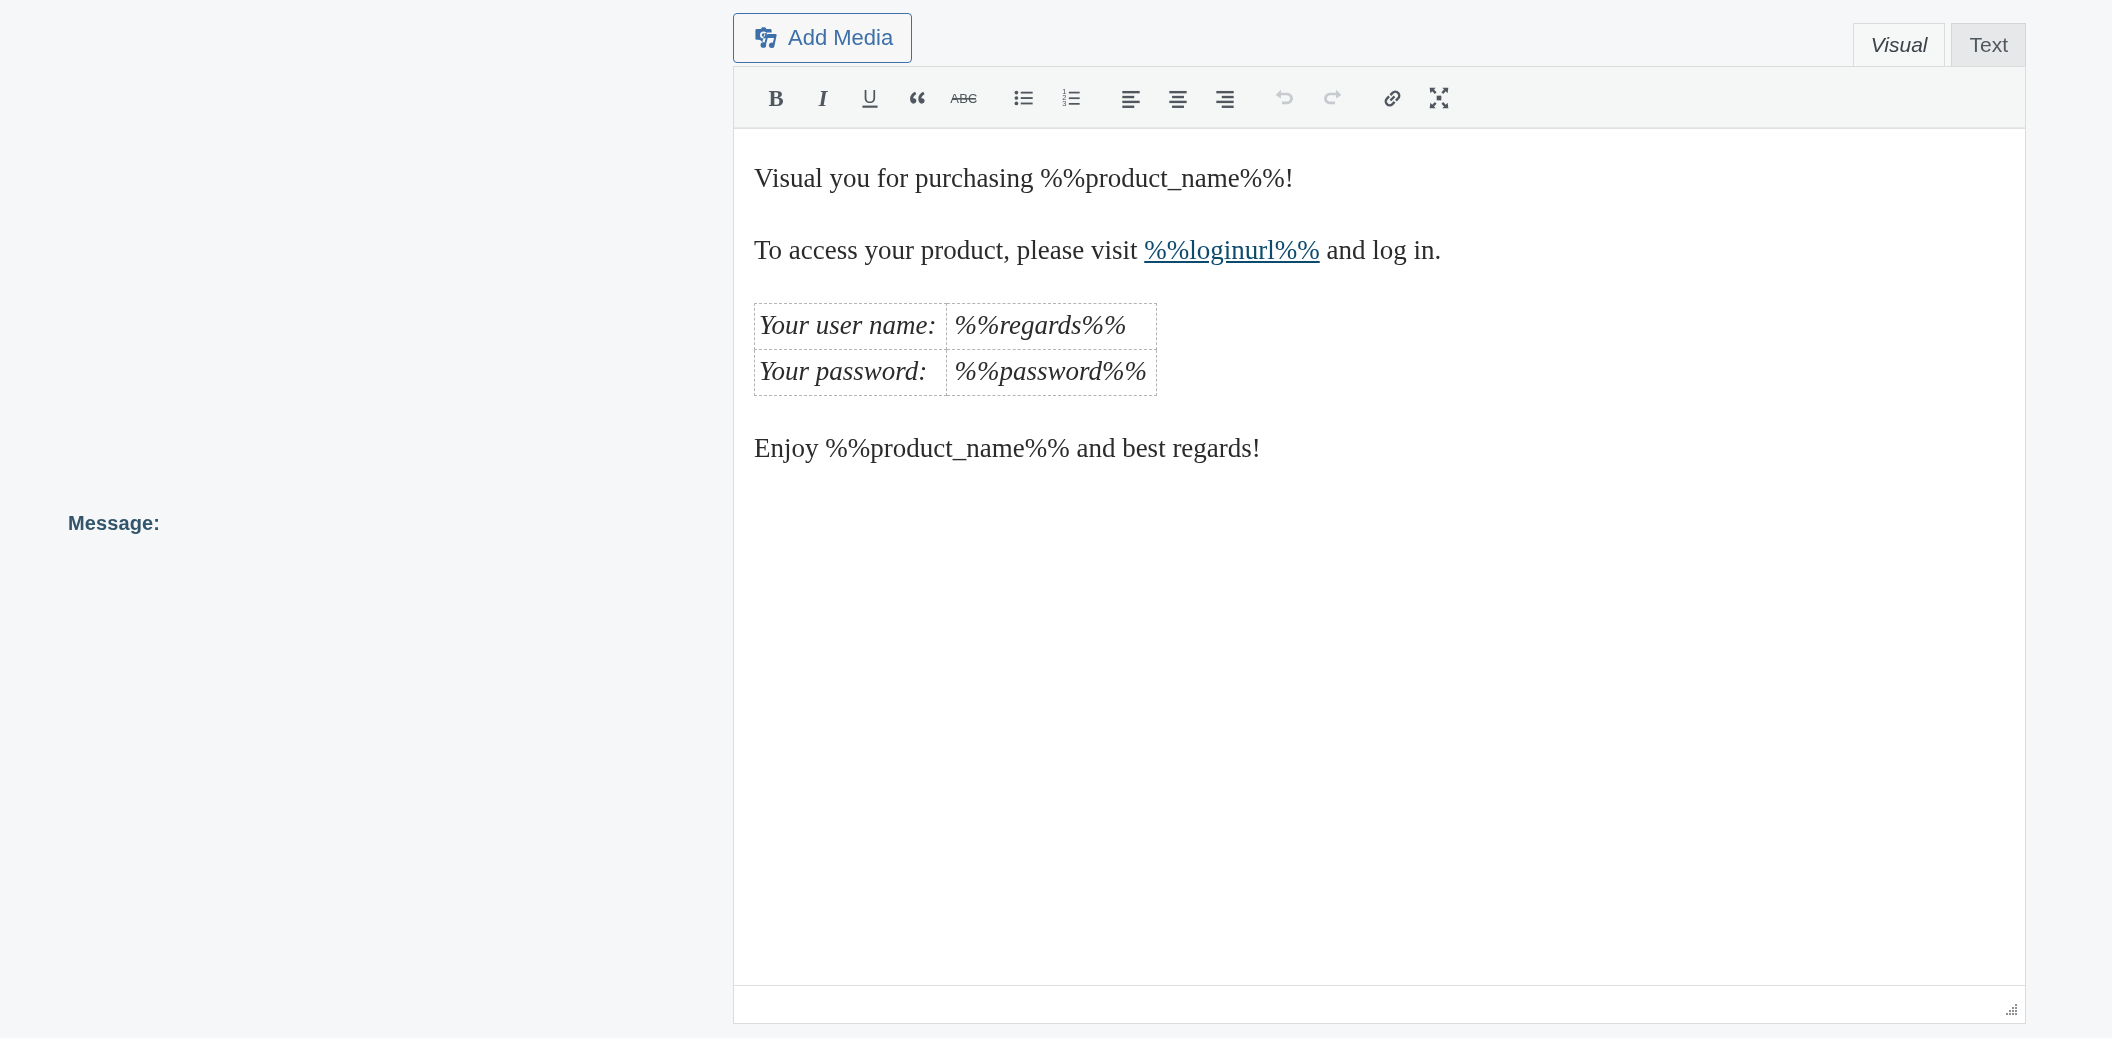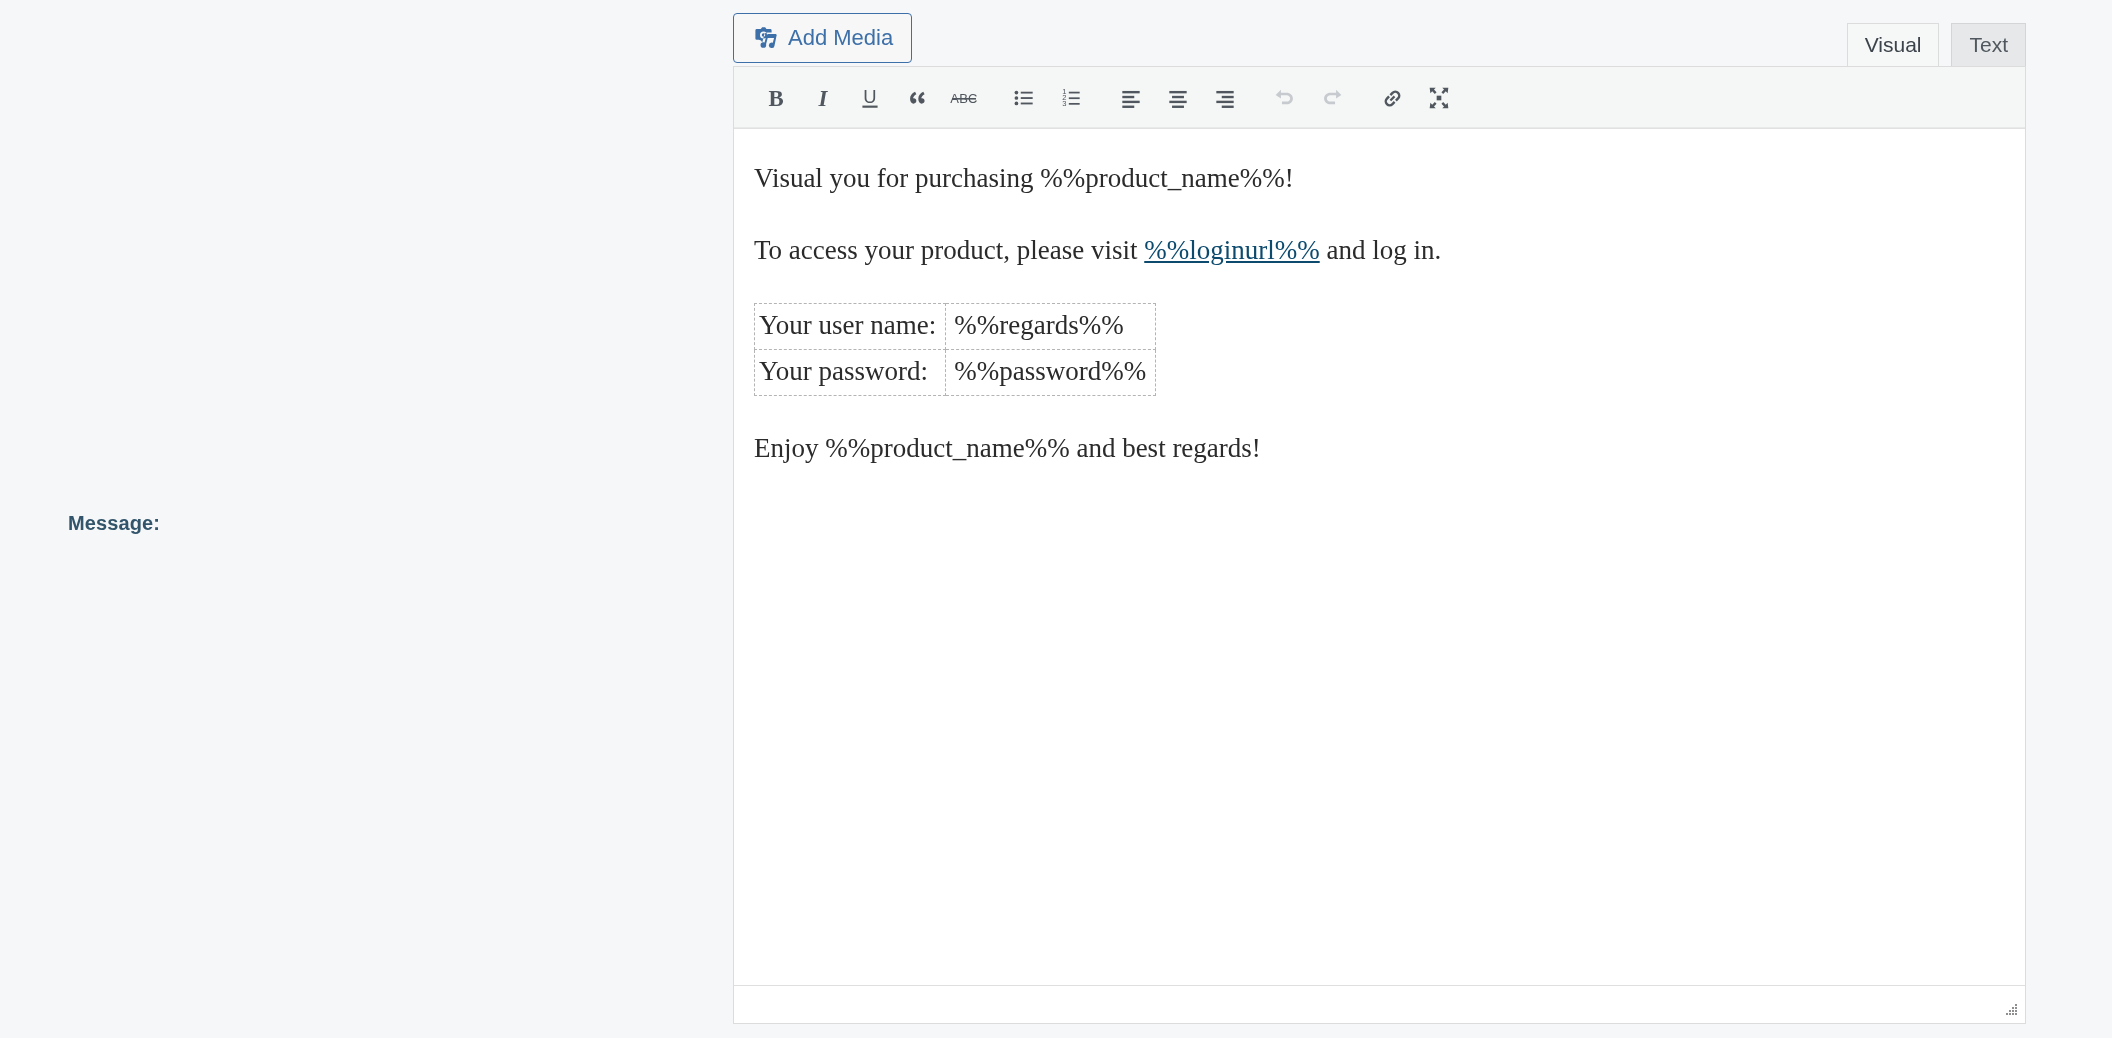--- a/index.html
+++ b/index.html
@@ -90,26 +90,27 @@
     cursor: pointer;
     font-family: "Liberation Sans", sans-serif;
     position: relative;
     top: 1px;
   }
   .tab.active {
     background: #f6f7f7;
     border-color: #dcdcdc;
     color: #3c434a;
     z-index: 2;
+    font-style: italic;
   }
   .tab.inactive {
     background: #e7e8e9;
     border-color: #d4d5d6;
     color: #50575e;
-    margin-left: 12px;
+    margin-left: 6px;
   }
 
   
   .editor-box {
     position: absolute;
     left: 0;
     top: 66px;
     width: 1293px;
     height: 958px;
     border: 1px solid #dcdcdc;
@@ -166,20 +167,21 @@
 
   .editor-content a.mce-link {
     color: #0c4a6e;
     text-decoration: underline;
   }
 
   
   table.msg-table {
     border-collapse: collapse;
     margin: 0 0 33px 0;
+    font-style: italic;
   }
   table.msg-table td {
     border: 1px dashed #b4b4b4;
     padding: 4px 9px 6px 4px;
     font-family: "Liberation Serif", serif;
     font-size: 27px;
     color: #2b2b2b;
     white-space: nowrap;
     line-height: 1.3;
   }

